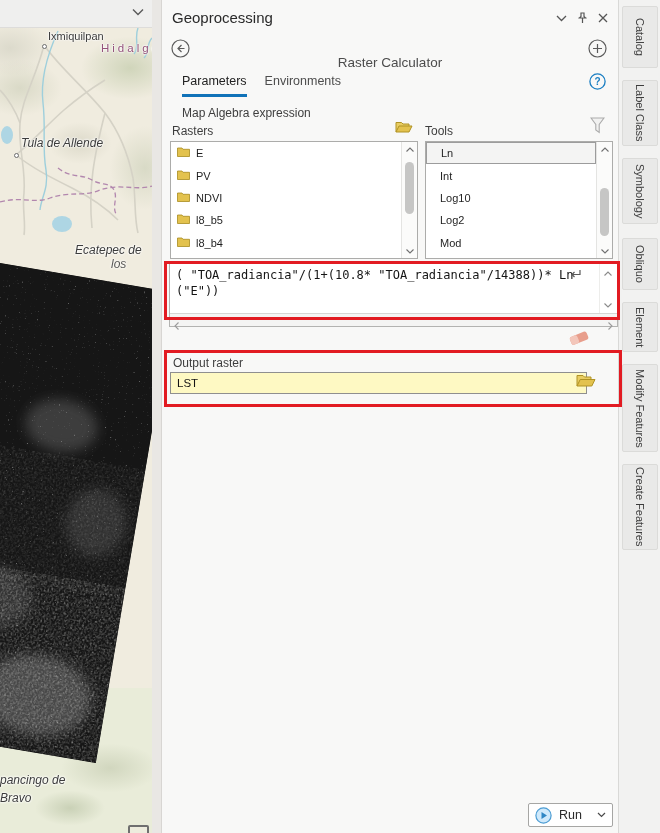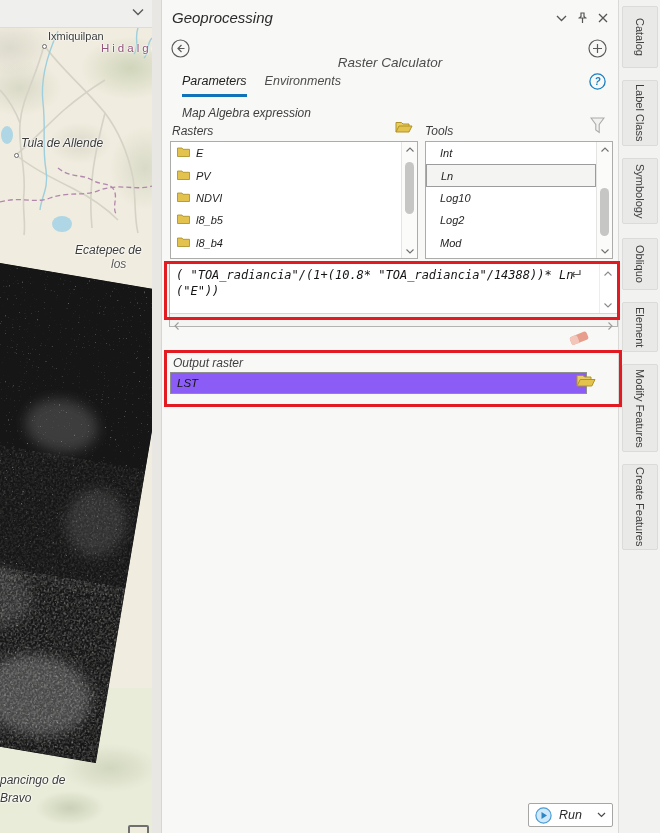--- a/index.html
+++ b/index.html
@@ -4,21 +4,21 @@
 <style>
   html,body{margin:0;padding:0;}
   body{
     width:660px;height:833px;position:relative;overflow:hidden;
     font-family:"Liberation Sans",sans-serif;background:#f8f8f7;
     -webkit-font-smoothing:antialiased;
   }
   
   .map-col{position:absolute;left:0;top:0;width:152px;height:833px;}
   .col-divider{position:absolute;left:152px;top:0;width:9px;height:833px;background:#e9e7e4;border-right:1px solid #d8d6d3;}
-  .gp-panel{position:absolute;left:162px;top:0;width:456px;height:616px;background:#f8f8f7;font-style:italic;}
+  .gp-panel{position:absolute;left:162px;top:0;width:456px;height:616px;background:#f8f8f7;}
   .tabstrip{position:absolute;left:618px;top:0;width:42px;height:833px;background:#f2f2f1;border-left:1px solid #d9d9d7;box-sizing:border-box;}
 
   
   .map-topbar{position:absolute;left:0;top:0;width:152px;height:28px;background:#efefee;border-bottom:1px solid #dddcda;box-sizing:border-box;}
   .map-topbar .chev{position:absolute;right:8px;top:8px;}
   .map-view{position:absolute;left:0;top:28px;width:152px;height:805px;overflow:hidden;background:#f0ecdf;}
   .map-view .terrain{position:absolute;inset:0;
     background:
       radial-gradient(60px 40px at 20px 60px, rgba(190,195,170,.45), rgba(0,0,0,0) 70%),
       radial-gradient(70px 45px at 130px 40px, rgba(176,190,150,.5), rgba(0,0,0,0) 70%),
@@ -63,21 +63,21 @@
   .sb-arrow{position:absolute;left:0;width:16px;height:14px;display:flex;align-items:center;justify-content:center;}
   
   .expr-outer{position:absolute;left:7px;top:263px;width:449px;height:64px;border:1px solid #b3b3b1;background:#fff;box-sizing:border-box;}
   .expr-text{position:absolute;left:0;top:0;right:34px;height:50px;padding:3px 6px;
     font-family:"DejaVu Sans Mono",monospace;font-size:12px;line-height:16px;color:#141414;white-space:pre;overflow:hidden;}
   .expr-vscroll{position:absolute;right:0;top:0;width:17px;height:50px;border-left:1px solid #ededeb;}
   .expr-return{position:absolute;right:36px;top:5px;}
   .hscroll{position:absolute;left:0;right:0;bottom:0;height:12px;background:#f4f4f3;border-top:1px solid #d6d6d4;}
   .annot{position:absolute;border:3px solid #e21b22;pointer-events:none;z-index:5;}
   .eraser{position:absolute;right:27px;top:329px;}
-  .out-input{position:absolute;left:8px;top:372px;width:417px;height:22px;background:#8b5cf6;border:1px solid #8f8f8f;box-sizing:border-box;
+  .out-input{position:absolute;left:8px;top:372px;width:417px;height:22px;background:#fef9c3;border:1px solid #8f8f8f;box-sizing:border-box;
     font-size:11.5px;color:#141414;display:flex;align-items:center;padding-left:6px;}
   .out-folder{position:absolute;right:22px;top:373px;}
   .run-btn{position:absolute;left:366px;top:803px;width:85px;height:24px;background:#fff;border:1px solid #a6a6a4;border-radius:2px;
     display:flex;align-items:center;box-sizing:border-box;padding:0 6px;gap:7px;cursor:pointer;}
   .run-btn .lbl{font-size:12.5px;color:#2b2b2b;flex:1;text-align:left;}
 
   
   .vtab{position:absolute;left:3px;width:36px;background:#e9e9e8;border:1px solid #dbdbd9;border-radius:2px;
     display:flex;align-items:center;justify-content:center;cursor:pointer;box-sizing:border-box;}
   .vtab span{writing-mode:vertical-rl;font-size:11px;color:#3c3c3c;white-space:nowrap;}
@@ -287,25 +287,25 @@
       <span class="sb-arrow" style="bottom:0">
           <svg width="8" height="5" viewBox="0 0 8 5">
             <polyline points="0.5,0.5 4,4 7.5,0.5" fill="none" stroke="#707070" stroke-width="1.1"></polyline>
           </svg>
         </span>
     </div>
   </div>
 
   <div class="listbox" style="left:263px;width:188px">
     <div class="list-items">
+      <div class="list-row tool-row selected">
+          <span>Ln</span>
+        </div>
       <div class="list-row tool-row">
           <span>Int</span>
-        </div>
-      <div class="list-row tool-row selected">
-          <span>Ln</span>
         </div>
       <div class="list-row tool-row">
           <span>Log10</span>
         </div>
       <div class="list-row tool-row">
           <span>Log2</span>
         </div>
       <div class="list-row tool-row">
           <span>Mod</span>
         </div>

